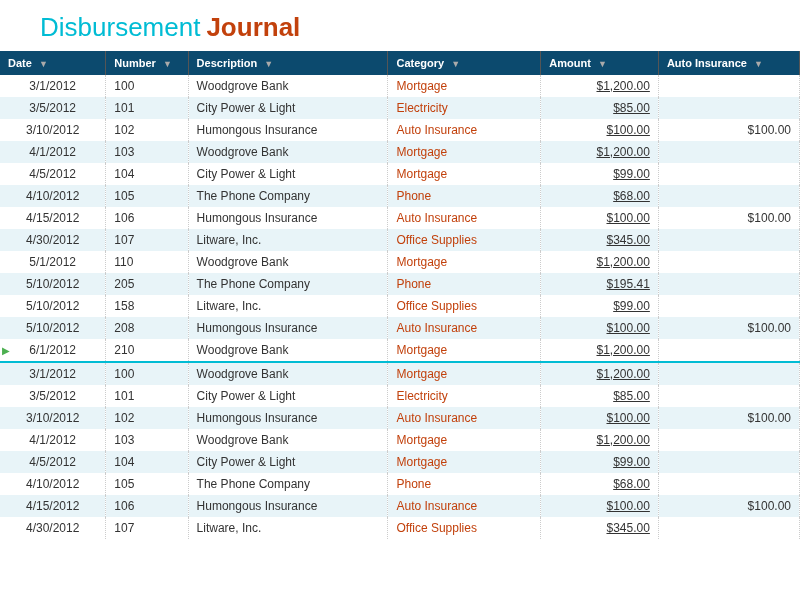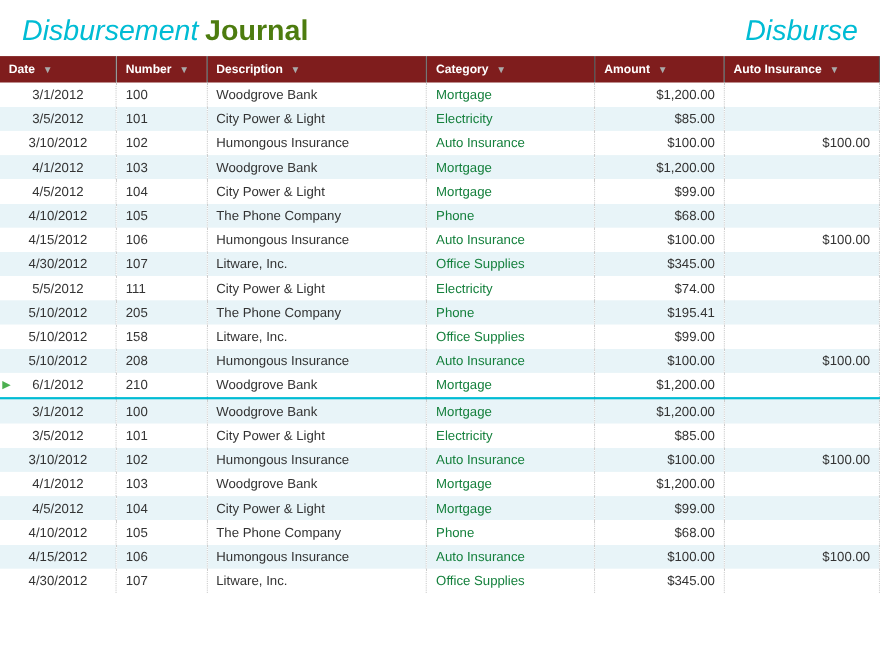--- a/index.html
+++ b/index.html
@@ -11,45 +11,45 @@
       width: 800px;
       height: 600px;
     }
     .page-header {
       display: flex;
       align-items: baseline;
       padding: 12px 20px 8px 20px;
       gap: 6px;
     }
     .header-italic {
-      font-style: italic;
       color: #00bcd4;
       font-size: 26px;
       font-weight: 300;
+      margin-left: 20px;
     }
     .header-bold {
       font-weight: 900;
-      color: #4d7c0f;
+      color: #c2410c;
       font-size: 26px;
     }
     .header-right {
       margin-left: auto;
     }
     .table-container {
       overflow-x: hidden;
       overflow-y: auto;
       height: 540px;
     }
     table {
       width: 100%;
       border-collapse: collapse;
       table-layout: fixed;
     }
     thead tr {
-      background: #7f1d1d;
+      background: #0c4a6e;
       color: #fff;
     }
     thead th {
       padding: 6px 8px;
       text-align: left;
       font-size: 11px;
       font-weight: 600;
       border-right: 1px solid #555;
       position: relative;
       white-space: nowrap;
@@ -72,23 +72,24 @@
     tbody td {
       padding: 4px 8px;
       border-right: 1px dotted #ccc;
       color: #333;
       white-space: nowrap;
       overflow: hidden;
       text-overflow: ellipsis;
     }
     tbody td.amount {
       text-align: right;
+      text-decoration: underline;
     }
     tbody td.category {
-      color: #15803d;
+      color: #c2410c;
     }
     tbody td.auto-ins {
       text-align: right;
       color: #333;
     }
     col.date { width: 90px; }
     col.number { width: 70px; }
     col.description { width: 170px; }
     col.category { width: 130px; }
     col.amount { width: 100px; }
@@ -105,21 +106,20 @@
       top: 50%;
       transform: translateY(-50%);
     }
   </style>
 </head>
 <body>
 
 <div class="page-header">
   <span class="header-italic">Disbursement</span>
   <span class="header-bold">Journal</span>
-  <span class="header-right header-italic">Disburse</span>
 </div>
 
 <div class="table-container">
   <table>
     <colgroup>
       <col class="date">
       <col class="number">
       <col class="description">
       <col class="category">
       <col class="amount">
@@ -194,25 +194,25 @@
         </tr>
         <tr>
           <td class="flag-cell">4/30/2012</td>
           <td>107</td>
           <td>Litware, Inc.</td>
           <td class="category">Office Supplies</td>
           <td class="amount">$345.00</td>
           <td class="auto-ins"></td>
         </tr>
         <tr>
-          <td class="flag-cell">5/5/2012</td>
-          <td>111</td>
-          <td>City Power &amp; Light</td>
-          <td class="category">Electricity</td>
-          <td class="amount">$74.00</td>
+          <td class="flag-cell">5/1/2012</td>
+          <td>110</td>
+          <td>Woodgrove Bank</td>
+          <td class="category">Mortgage</td>
+          <td class="amount">$1,200.00</td>
           <td class="auto-ins"></td>
         </tr>
         <tr>
           <td class="flag-cell">5/10/2012</td>
           <td>205</td>
           <td>The Phone Company</td>
           <td class="category">Phone</td>
           <td class="amount">$195.41</td>
           <td class="auto-ins"></td>
         </tr>

